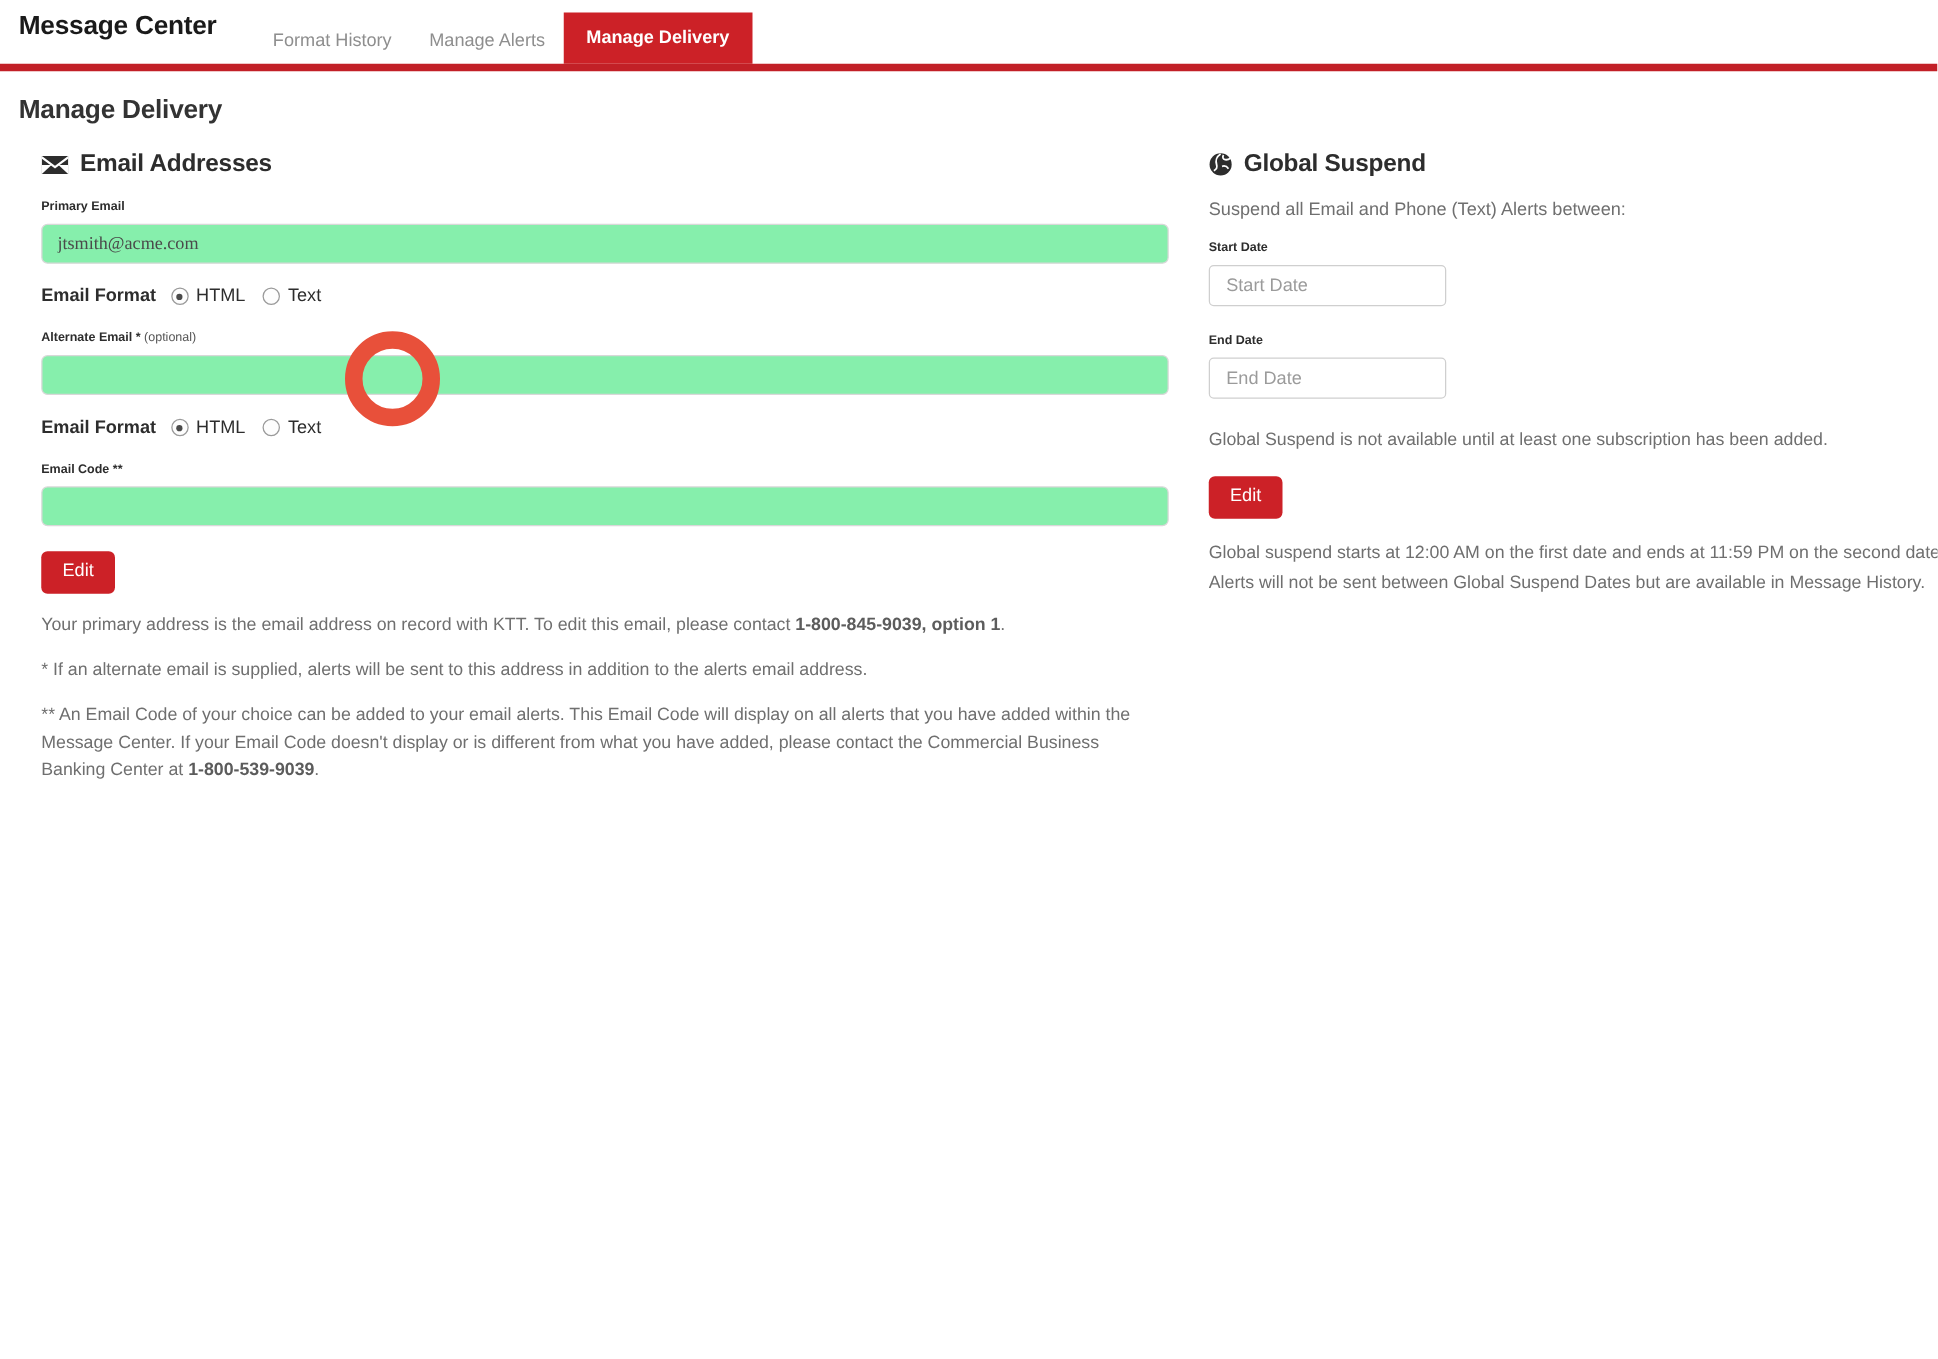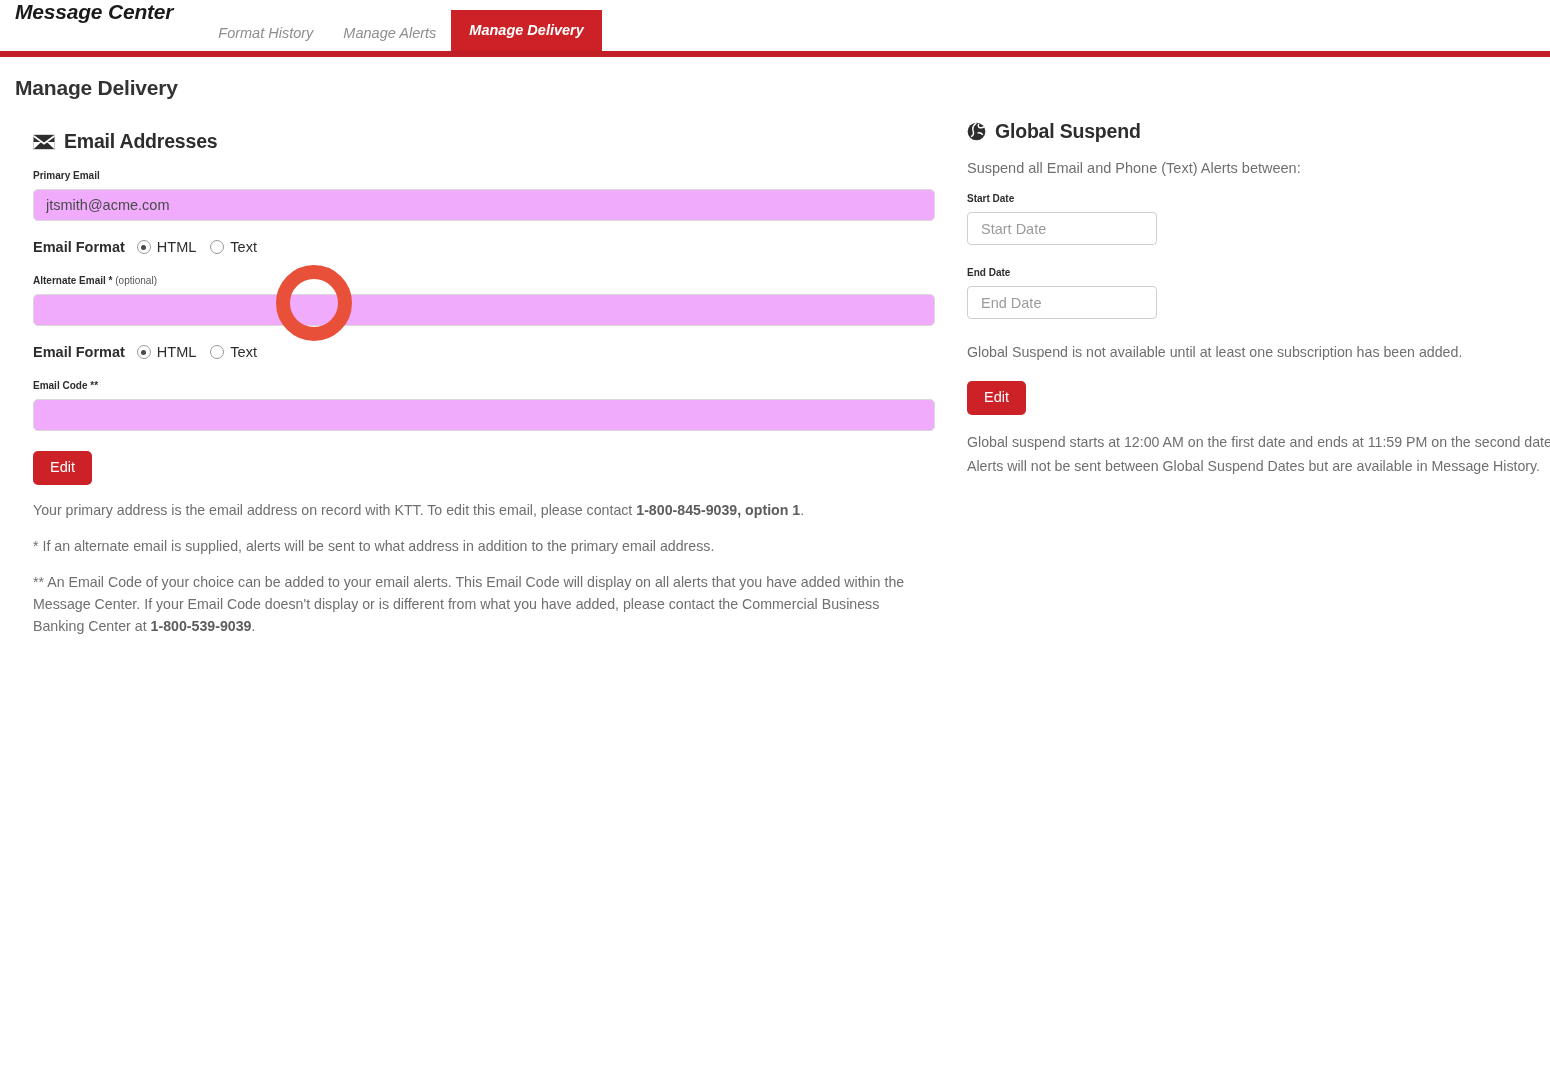--- a/index.html
+++ b/index.html
@@ -17,23 +17,22 @@
     overflow: hidden;
     position: relative;
   }
 
   
   .topbar {
     position: relative;
     height: 51px;
     background: #ffffff;
     display: flex;
-    align-items: flex-start;
+    align-items: center;
     padding-left: 15px;
-    font-style: italic;
   }
   .brand {
     font-size: 21px;
     font-weight: bold;
     color: #1a1a1a;
     letter-spacing: -0.2px;
     padding-bottom: 9px;
     margin-right: 30px;
     white-space: nowrap;
   }
@@ -83,21 +82,21 @@
 
   .columns {
     position: relative;
     margin-top: 20px;
   }
 
   
   .col-left {
     position: absolute;
     left: 33px;
-    top: 10px;
+    top: 0;
     width: 905px;
   }
   .col-right {
     position: absolute;
     left: 967px;
     top: 0;
     width: 700px;
   }
 
   .section-head {
@@ -125,27 +124,27 @@
     display: block;
   }
   .field-label .light {
     font-weight: normal;
     color: #555;
   }
 
   .input-disabled {
     width: 902px;
     height: 32px;
-    background: #f0abfc;
+    background: #86efac;
     border: 1px solid #d8d8d8;
     border-radius: 5px;
     font-size: 14.5px;
     color: #4a4a4a;
     padding: 0 12px;
-    font-family: Liberation Sans, sans-serif;
+    font-family: Liberation Serif, serif;
     display: block;
   }
   .input-disabled.empty { color: #4a4a4a; }
 
   .row-format {
     display: flex;
     align-items: center;
     margin: 16px 0 0 0;
     height: 20px;
   }
@@ -327,21 +326,21 @@
 
       <label class="field-label">Email Code **</label>
       <input class="input-disabled empty" type="text" readonly="" value="" style="">
 
       <div style="height:20px"></div>
 
       <button class="btn-edit">Edit</button>
 
       <p class="note"><span>Your primary address is the email address on record with KTT. To edit this email, please contact </span><b>1-800-845-9039, option 1</b><span>.</span></p>
 
-      <p class="note">* If an alternate email is supplied, alerts will be sent to what address in addition to the primary email address.</p>
+      <p class="note">* If an alternate email is supplied, alerts will be sent to this address in addition to the alerts email address.</p>
 
       <p class="note"><span>** An Email Code of your choice can be added to your email alerts. This Email Code will display on all alerts that you have added within the Message Center. If your Email Code doesn't display or is different from what you have added, please contact the Commercial Business Banking Center at </span><b>1-800-539-9039</b><span>.</span></p>
     </div>
 
     <div class="col-right">
 
       <div class="section-head">
         <span class="icon">
           <svg width="19" height="19" viewBox="0 0 20 20" aria-hidden="true">
             <circle cx="10" cy="10" r="9.3" fill="#2d2d2d"></circle>

